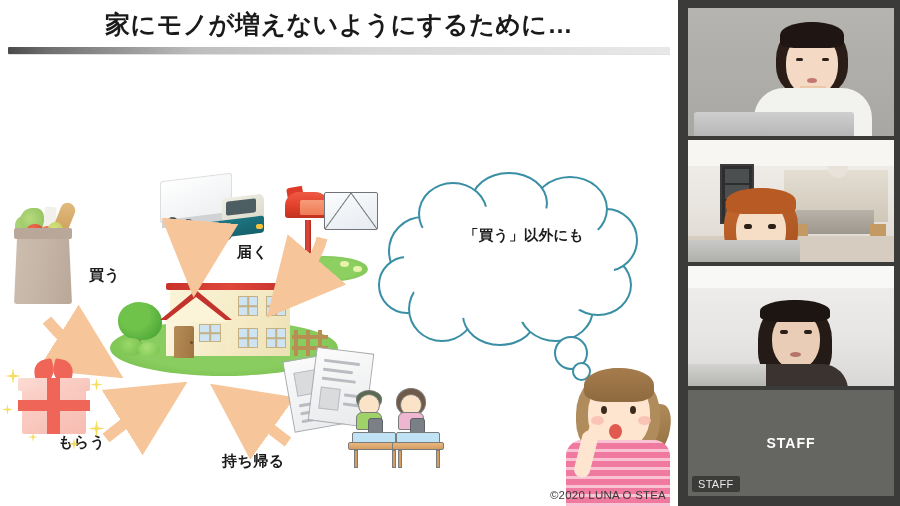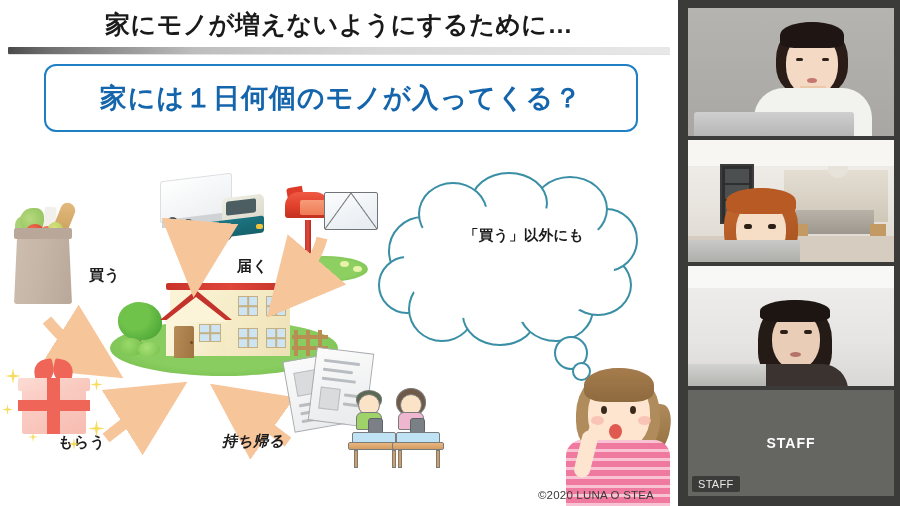--- a/index.html
+++ b/index.html
@@ -35,21 +35,21 @@
   .q-box {
     position:absolute; left:44px; top:64px; width:594px; height:68px;
     border:2.5px solid #1f7fc4; border-radius:12px; background:#fff;
     display:flex; align-items:center; justify-content:center;
   }
   .q-box-text {
     font-size:27px; font-weight:bold; color:#1565ad; letter-spacing:1px; white-space:nowrap;
   }
 
   .copyright {
-    position:absolute; right:24px; bottom:5px;
+    position:absolute; right:12px; bottom:5px;
     font-size:11.5px; color:#3b3b3b; letter-spacing:.2px;
   }
 
   
   .node { position:absolute; }
   .lbl {
     position:absolute; font-size:15px; font-weight:bold; color:#1b1b1b;
     white-space:nowrap; letter-spacing:.5px;
   }
   .arrow { position:absolute; }
@@ -391,23 +391,20 @@
 
 <div id="app">
 
   <div id="slide">
     <div id="slide-inner">
 
       <div class="slide-title">家にモノが増えないようにするために…</div>
       <div class="title-divider"></div>
       <div class="title-underline"></div>
 
-      <div class="q-box">
-        <span class="q-box-text">家には１日何個のモノが入ってくる？</span>
-      </div>
 
       <div class="node">
         <div class="bg-lettuce2"></div>
         <div class="bg-lettuce"></div>
         <div class="bg-milk"></div>
         <div class="baguette"></div>
         <div class="bg-tomato"></div>
         <div class="bg-tomato2"></div>
         <div class="bg-pepper"></div>
         <div class="bag-body"></div>
@@ -431,21 +428,21 @@
         <div class="mb-ground"></div>
         <div class="mb-grass1"></div>
         <div class="mb-grass2"></div>
         <div class="mb-grass3"></div>
         <div class="mb-post"></div>
         <div class="mb-flag"></div>
         <div class="mb-body"></div>
         <div class="mb-mouth"></div>
       </div>
       <div class="env"></div>
-      <div class="lbl" style="left:237px; top:257px;">届く</div>
+      <div class="lbl" style="left:237px; top:243px;">届く</div>
 
       <div class="node">
         <div class="h-lawn"></div>
         <div class="h-tree-s"></div>
         <div class="h-tree-t"></div>
         <div class="h-bush1"></div>
         <div class="h-bush2"></div>
         <div class="h-body"></div>
         <div class="h-eaves"></div>
         <div class="h-gable"></div>
@@ -476,21 +473,21 @@
         <g fill="none" stroke="#f6c59a" stroke-width="11" stroke-linecap="butt" marker-end="url(#ah)">
           <path d="M196,62 C198,78 198,84 197,96"></path>
           <path d="M322,78 C318,96 306,112 294,126"></path>
           <path d="M47,160 C62,178 72,186 88,196"></path>
           <path d="M106,278 C126,262 136,254 152,244"></path>
           <path d="M288,282 C266,266 258,258 244,248"></path>
         </g>
       </svg>
 
       <div class="lbl" style="left:58px; top:433px;">もらう</div>
-      <div class="lbl" style="left:222px; top:432px;font-style:italic;">持ち帰る</div>
+      <div class="lbl" style="left:222px; top:452px;">持ち帰る</div>
 
       <div class="node">
         <div class="spark sp1"></div>
         <div class="spark sp2"></div>
         <div class="spark sp3"></div>
         <div class="spark sp4"></div>
         <div class="spark sp5"></div>
         <div class="spark sp6"></div>
         <div class="gift-bow1"></div>
         <div class="gift-bow2"></div>

